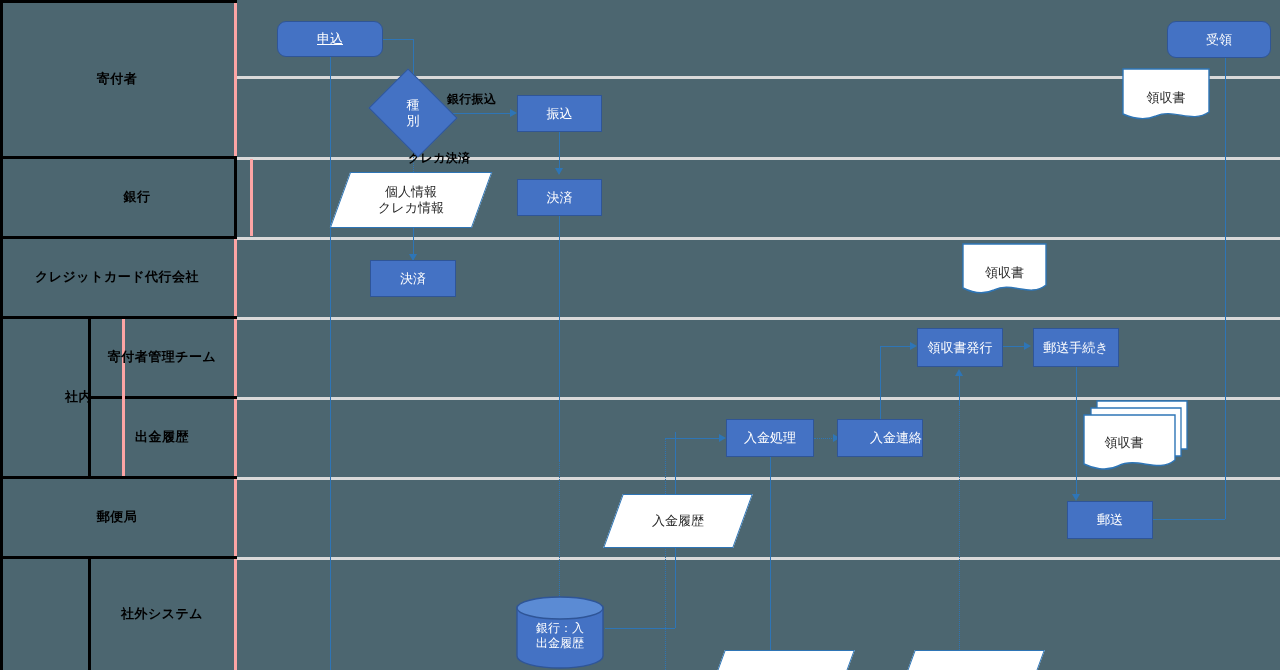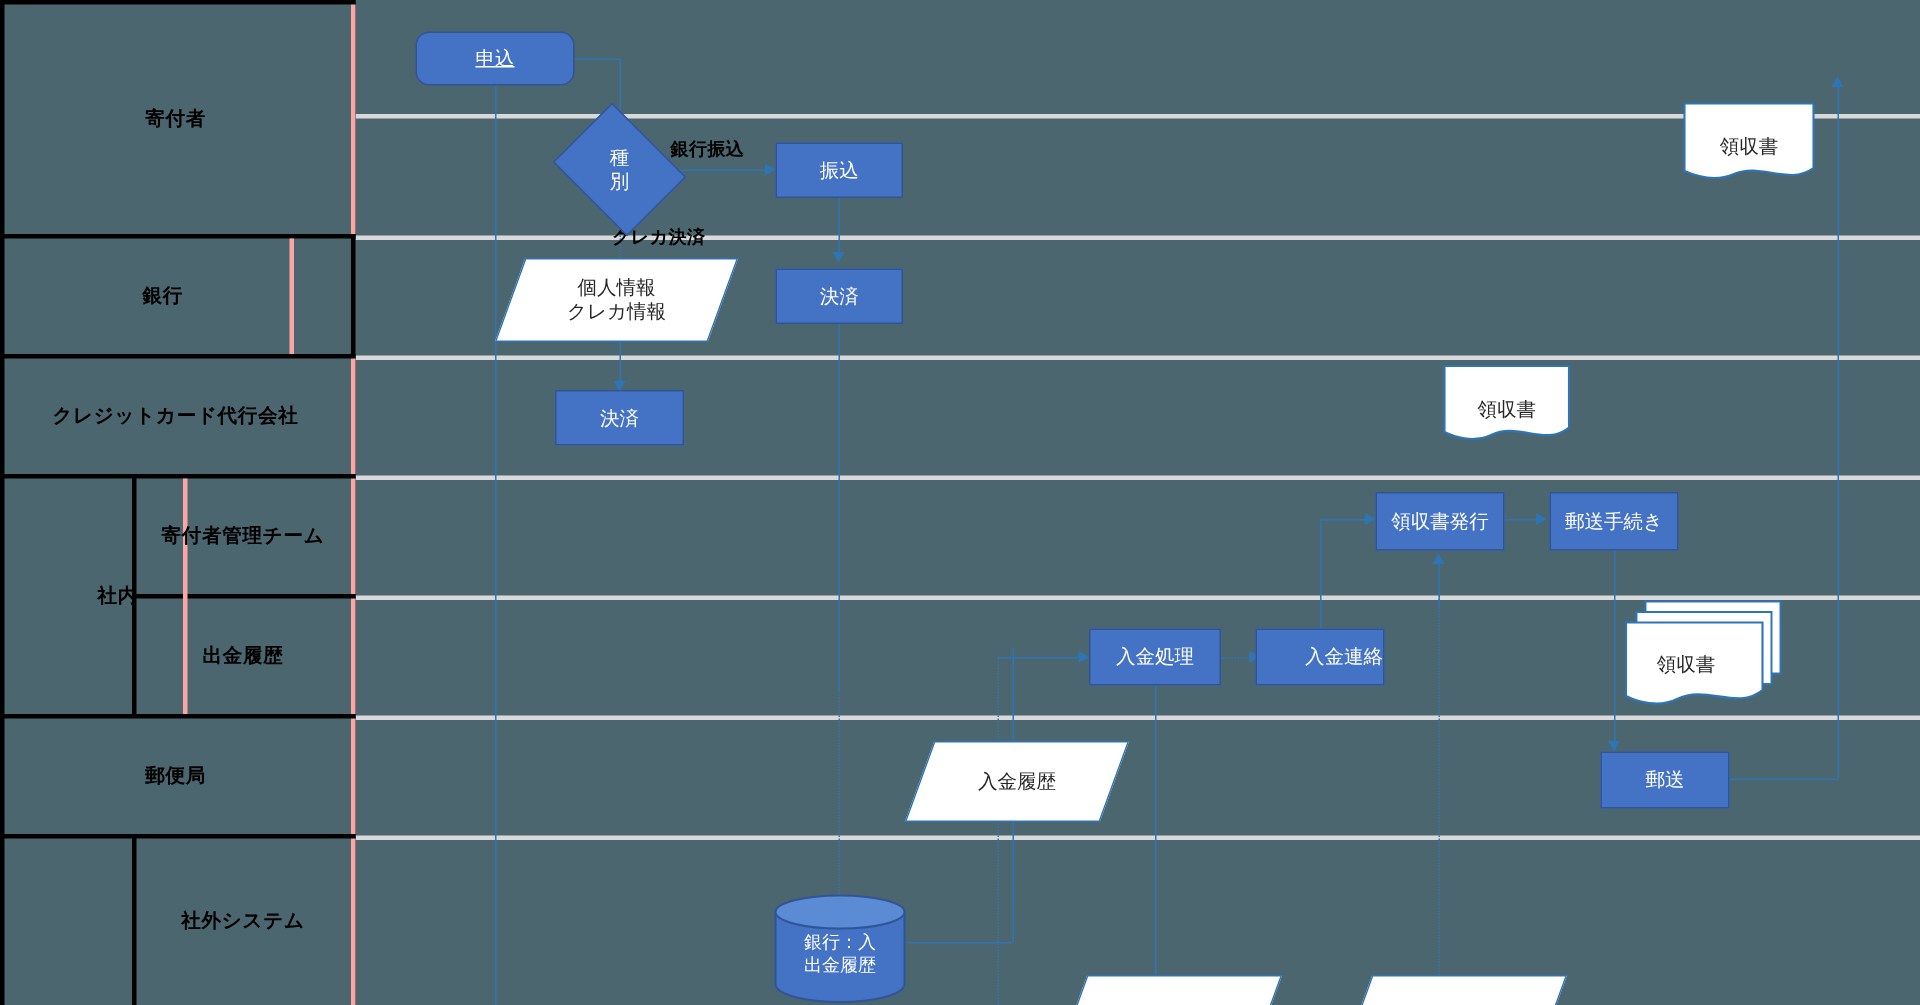--- a/index.html
+++ b/index.html
@@ -115,21 +115,21 @@
   <div class="lane-sep" style="top:556px;width:237px;"></div>
   <div class="lane-sep" style="top:0px;width:237px;"></div>
   <div class="vline" style="top:0;left:234px;height:670px;"></div>
   <div class="vline" style="top:316px;left:88px;height:160px;"></div>
   <div class="vline" style="top:556px;left:88px;height:114px;"></div>
   <div class="vline" style="top:0;left:0px;height:670px;"></div>
 
   <div class="lane-label" style="top:3px;left:0px;width:237px;height:153px;">
     <span>寄付者</span>
   </div>
-  <div class="lane-label" style="top:159px;left:0px;width:196px;height:77px;padding-left:24px;">
+  <div class="lane-label" style="top:159px;left:0px;width:253px;height:77px;padding-left:24px;">
     <span>銀行</span>
   </div>
   <div class="lane-label" style="top:239px;left:0px;width:237px;height:77px;">
     <span>クレジットカード代行会社</span>
   </div>
   <div class="lane-label group" style="top:319px;left:0px;width:90px;height:157px;margin-left:35px;">
     <span>社内</span>
   </div>
   <div class="lane-label" style="top:319px;left:90px;width:147px;height:77px;">
     <span>寄付者管理チーム</span>
@@ -206,20 +206,23 @@
     <div class="dtext">
       <div>種</div>
       <div>別</div>
     </div>
   </div>
 
   <div class="node" style="left:517px;top:95px;width:85px;height:37px;">
     <span>振込</span>
   </div>
 
+  <div class="node rounded" style="left:1167px;top:21px;width:104px;height:37px;">
+    <span>受領</span>
+  </div>
 
   <div class="doc" style="left:1122px;top:68px;width:88px;height:54px;">
     <svg viewBox="0 0 88 54" preserveAspectRatio="none">
       <path d="M1 1 H87 V44 C70 56 52 40 34 48 C22 53 10 50 1 46 Z" fill="#ffffff" stroke="#2e75b6" stroke-width="1.4"></path>
     </svg>
     <div class="dlabel">領収書</div>
   </div>
 
   <div class="node" style="left:517px;top:179px;width:85px;height:37px;">
     <span>決済</span>

